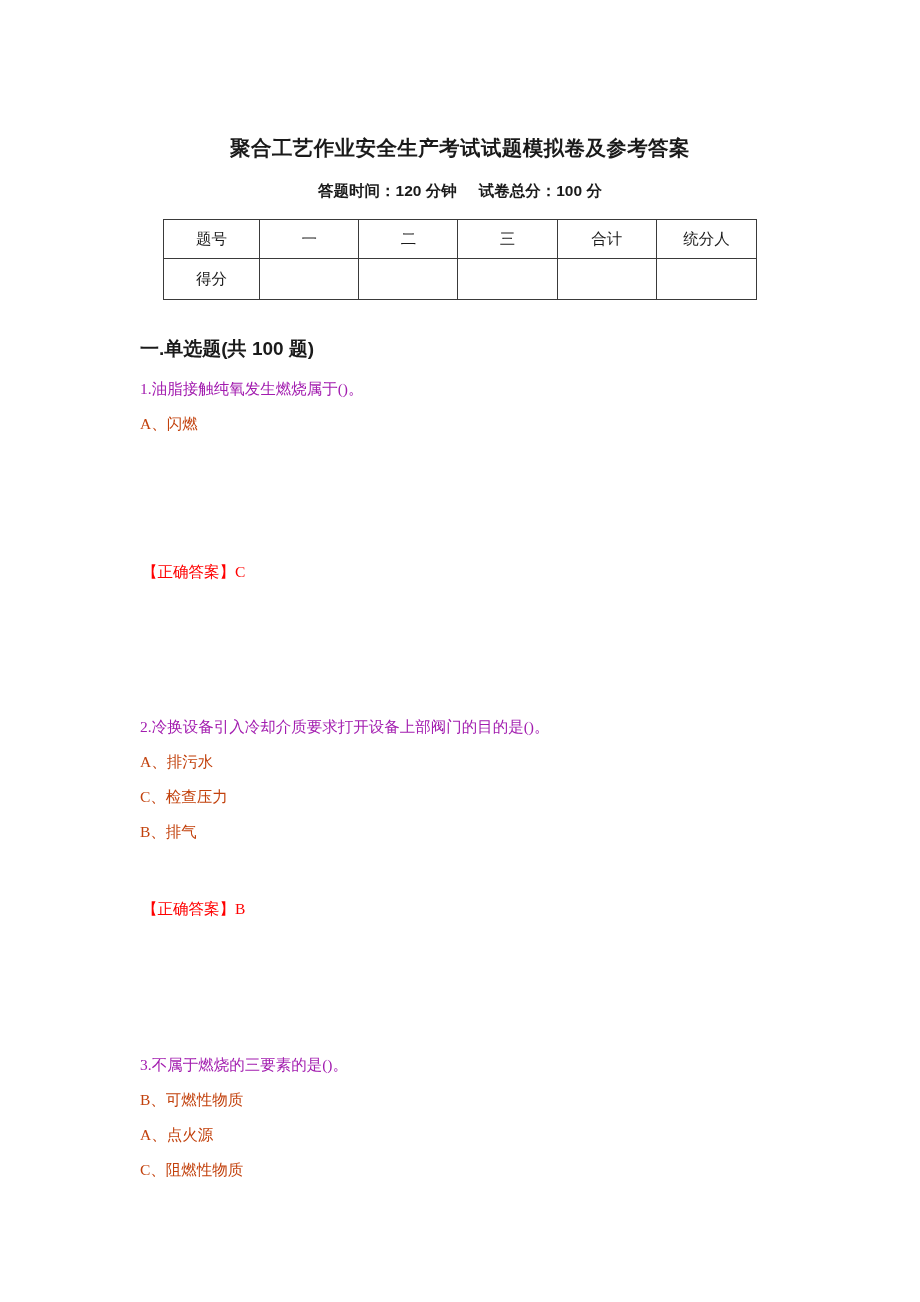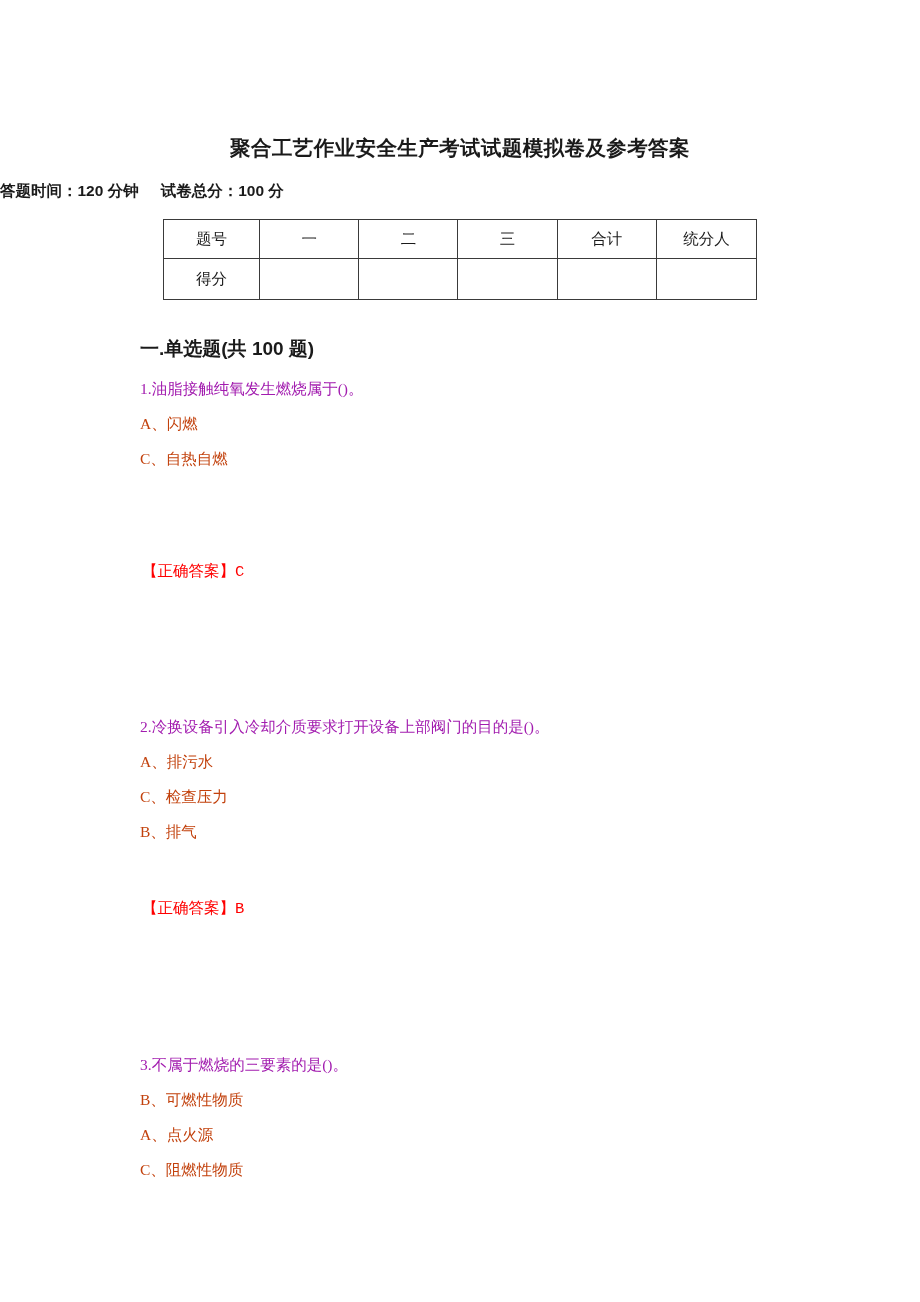--- a/index.html
+++ b/index.html
@@ -36,20 +36,21 @@
     letter-spacing: 0.4px;
     color: #1a1a1a;
     white-space: nowrap;
   }
 
   .doc-subtitle {
     position: absolute;
     left: 0;
     top: 169px;
     width: 920px;
+    text-align: center;
     font-family: "Liberation Sans", "DejaVu Sans", sans-serif;
     font-weight: bold;
     font-size: 15.5px;
     color: #1a1a1a;
     white-space: nowrap;
   }
   .doc-subtitle .seg { display: inline-block; }
   .doc-subtitle .gap { display: inline-block; width: 22px; }
 
   
@@ -106,21 +107,21 @@
     font-size: 15.5px;
     line-height: 22px;
     color: #c2410c;
     white-space: nowrap;
     margin-top: 13px;
   }
   .q-option .opt-key { display: inline-block; }
   .q-answer {
     position: absolute;
     left: 142px;
-    font-family: Liberation Mono, monospace;
+    font-family: Liberation Serif, serif;
     font-size: 15.5px;
     line-height: 22px;
     color: #ff0000;
     white-space: nowrap;
   }
 </style>
 </head>
 <body>
 
 <div class="page">
@@ -160,23 +161,20 @@
     </tbody>
   </table>
 
   <div class="section-heading" style="top:324px;">一.单选题(共 100 题)</div>
 
   <div class="question-block" style="top:366px;">
     <div class="q-stem">1.油脂接触纯氧发生燃烧属于()。</div>
     <div class="q-option">
       <span class="opt-key">A、</span><span>闪燃</span>
     </div>
-    <div class="q-option">
-      <span class="opt-key">C、</span><span>自热自燃</span>
-    </div>
   </div>
   <div class="q-answer" style="top:549px;">
     <span>【正确答案】</span><span>C</span>
   </div>
 
   <div class="question-block" style="top:704px;">
     <div class="q-stem">2.冷换设备引入冷却介质要求打开设备上部阀门的目的是()。</div>
     <div class="q-option">
       <span class="opt-key">A、</span><span>排污水</span>
     </div>

